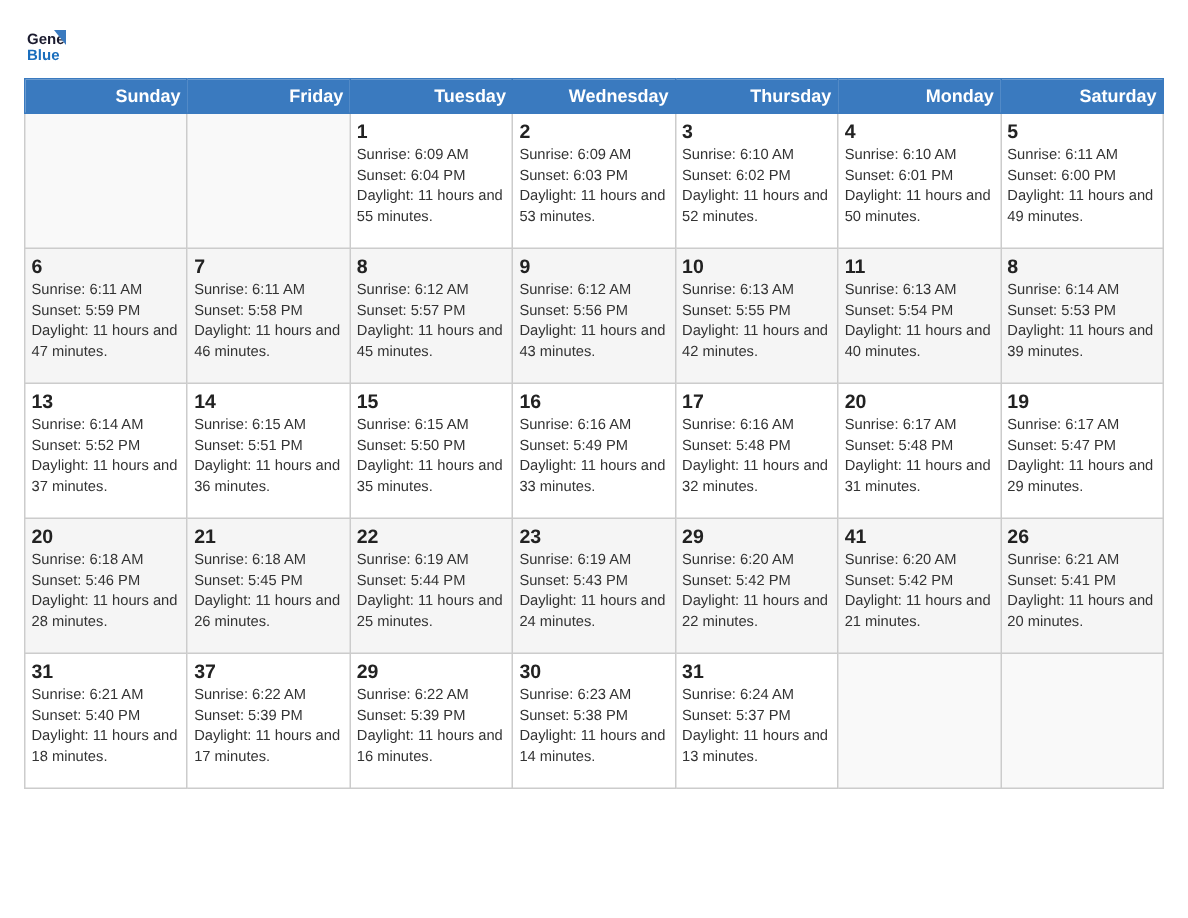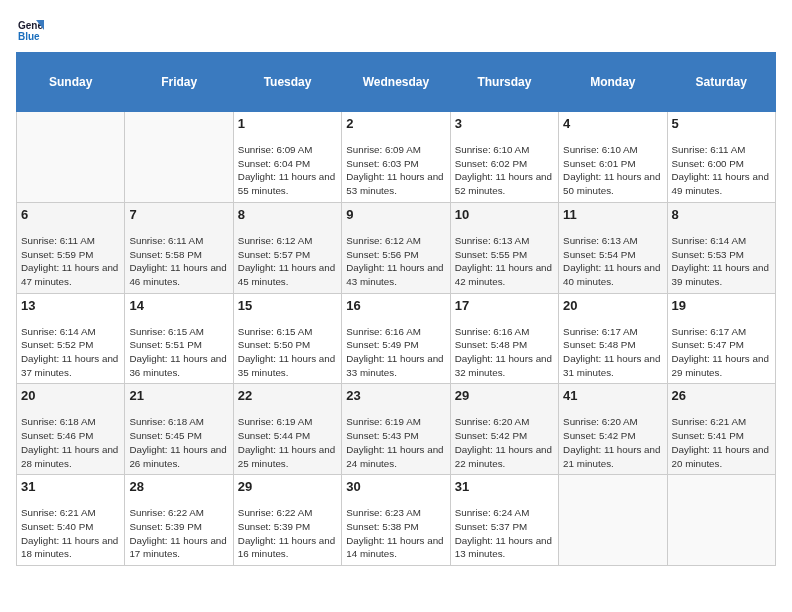--- a/index.html
+++ b/index.html
@@ -48,22 +48,22 @@
       color: #333;
     }
     table {
       width: 100%;
       border-collapse: collapse;
       font-size: 10.5px;
     }
     thead th {
       background-color: #3a7abf;
       color: #fff;
-      padding: 22px 4px;
-      text-align: center;
+      padding: 4px 4px;
+      text-align: right;
       font-size: 12px;
       font-weight: bold;
       border: 1px solid #3a7abf;
     }
     tbody td {
       border: 1px solid #ccc;
       vertical-align: top;
       padding: 4px 4px;
       min-height: 80px;
       height: 90px;
@@ -73,21 +73,20 @@
       font-size: 13px;
       font-weight: bold;
       color: #222;
       display: block;
       margin-bottom: 2px;
     }
     .cell-text {
       font-size: 9.8px;
       color: #333;
       line-height: 1.4;
-      margin-top: 12px;
     }
     tbody tr:nth-child(even) td {
       background-color: #f5f5f5;
     }
     tbody tr:nth-child(odd) td {
       background-color: #ffffff;
     }
     .empty-cell {
       background-color: #f9f9f9 !important;
     }
@@ -242,21 +241,21 @@
           <span class="day-number">26</span>
           <div class="cell-text">Sunrise: 6:21 AM<br>Sunset: 5:41 PM<br>Daylight: 11 hours and 20 minutes.</div>
         </td>
       </tr>
       <tr>
         <td>
           <span class="day-number">31</span>
           <div class="cell-text">Sunrise: 6:21 AM<br>Sunset: 5:40 PM<br>Daylight: 11 hours and 18 minutes.</div>
         </td>
         <td>
-          <span class="day-number">28</span>
+          <span class="day-number">37</span>
           <div class="cell-text">Sunrise: 6:22 AM<br>Sunset: 5:39 PM<br>Daylight: 11 hours and 17 minutes.</div>
         </td>
         <td>
           <span class="day-number">29</span>
           <div class="cell-text">Sunrise: 6:22 AM<br>Sunset: 5:39 PM<br>Daylight: 11 hours and 16 minutes.</div>
         </td>
         <td>
           <span class="day-number">30</span>
           <div class="cell-text">Sunrise: 6:23 AM<br>Sunset: 5:38 PM<br>Daylight: 11 hours and 14 minutes.</div>
         </td>

